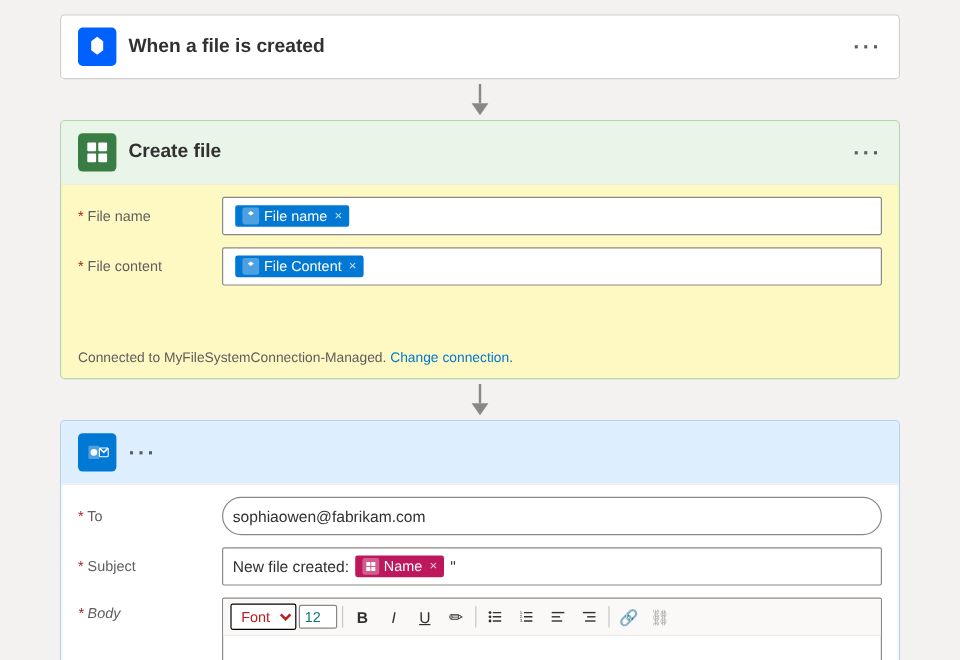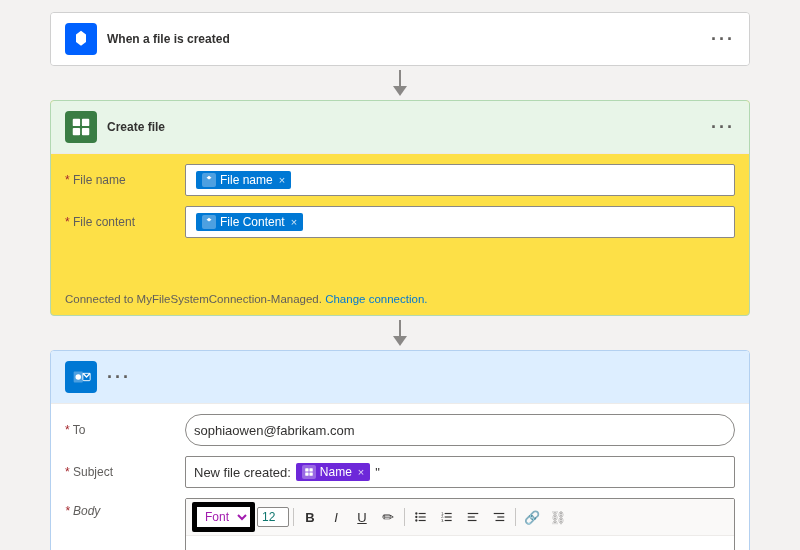--- a/index.html
+++ b/index.html
@@ -27,21 +27,21 @@
       border-radius: 4px;
       overflow: hidden;
     }
 
     .card.trigger {
       background: #fff;
     }
 
     .card.action-green {
       border: 1.5px solid #b2d8b2;
-      background: #fde047;
+      background: #fef9c3;
     }
 
     .card.action-blue {
       border: 1.5px solid #b3d0f0;
       background: #fff;
     }
 
     
     .card-header {
       display: flex;
@@ -83,21 +83,21 @@
     }
 
     .icon-outlook {
       background: #0078d4;
       color: white;
       font-size: 14px;
     }
 
     .card-title {
       flex: 1;
-      font-size: 12px;
+      font-size: 16px;
       font-weight: 600;
       color: #323130;
     }
 
     .card-menu {
       color: #605e5c;
       font-size: 18px;
       cursor: pointer;
       letter-spacing: 2px;
       font-weight: bold;
@@ -195,21 +195,21 @@
       gap: 4px;
       background: #0078d4;
       color: white;
       border-radius: 2px;
       padding: 2px 6px;
       font-size: 12px;
       margin: 1px 2px;
     }
 
     .token-chip.green-chip {
-      background: #6d28d9;
+      background: #be185d;
     }
 
     .token-icon {
       width: 14px;
       height: 14px;
       border-radius: 2px;
       background: rgba(255,255,255,0.3);
       display: flex;
       align-items: center;
       justify-content: center;
@@ -271,25 +271,25 @@
       display: flex;
       align-items: center;
       gap: 2px;
       padding: 3px 6px;
       border-bottom: 1px solid #edebe9;
       background: #faf9f8;
       flex-wrap: wrap;
     }
 
     .toolbar-select {
-      border: 5px solid #000000;
+      border: 1px solid #000000;
       border-radius: 2px;
       padding: 2px 4px;
       font-size: 12px;
-      color: #a21caf;
+      color: #b91c1c;
       background: #fff;
       cursor: pointer;
     }
 
     .toolbar-num {
       border: 1px solid #8a8886;
       border-radius: 2px;
       padding: 2px 4px;
       font-size: 12px;
       width: 32px;

